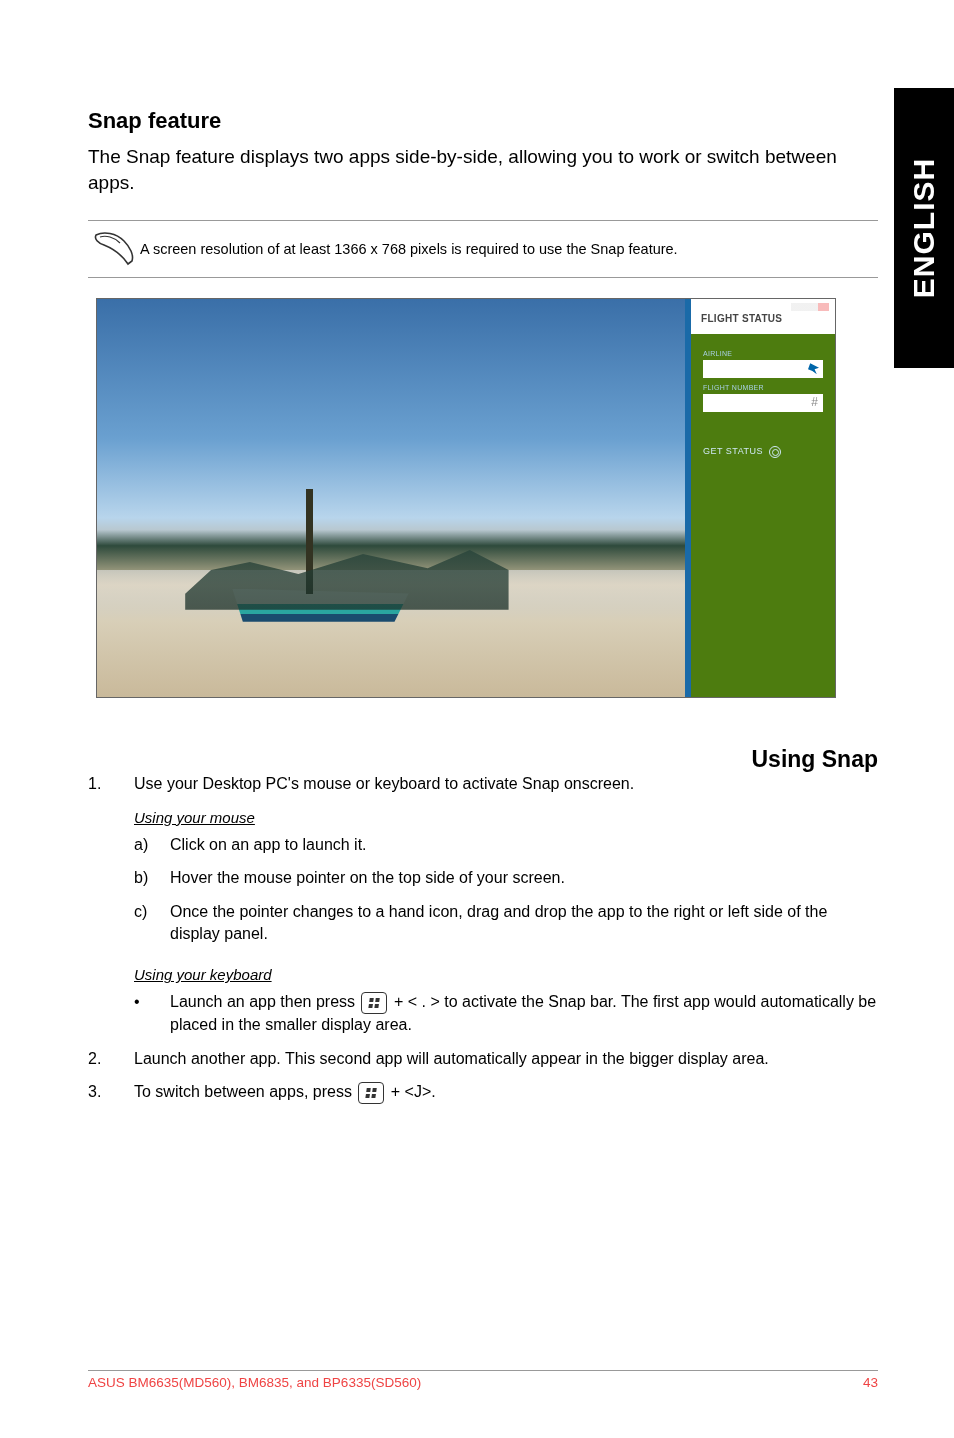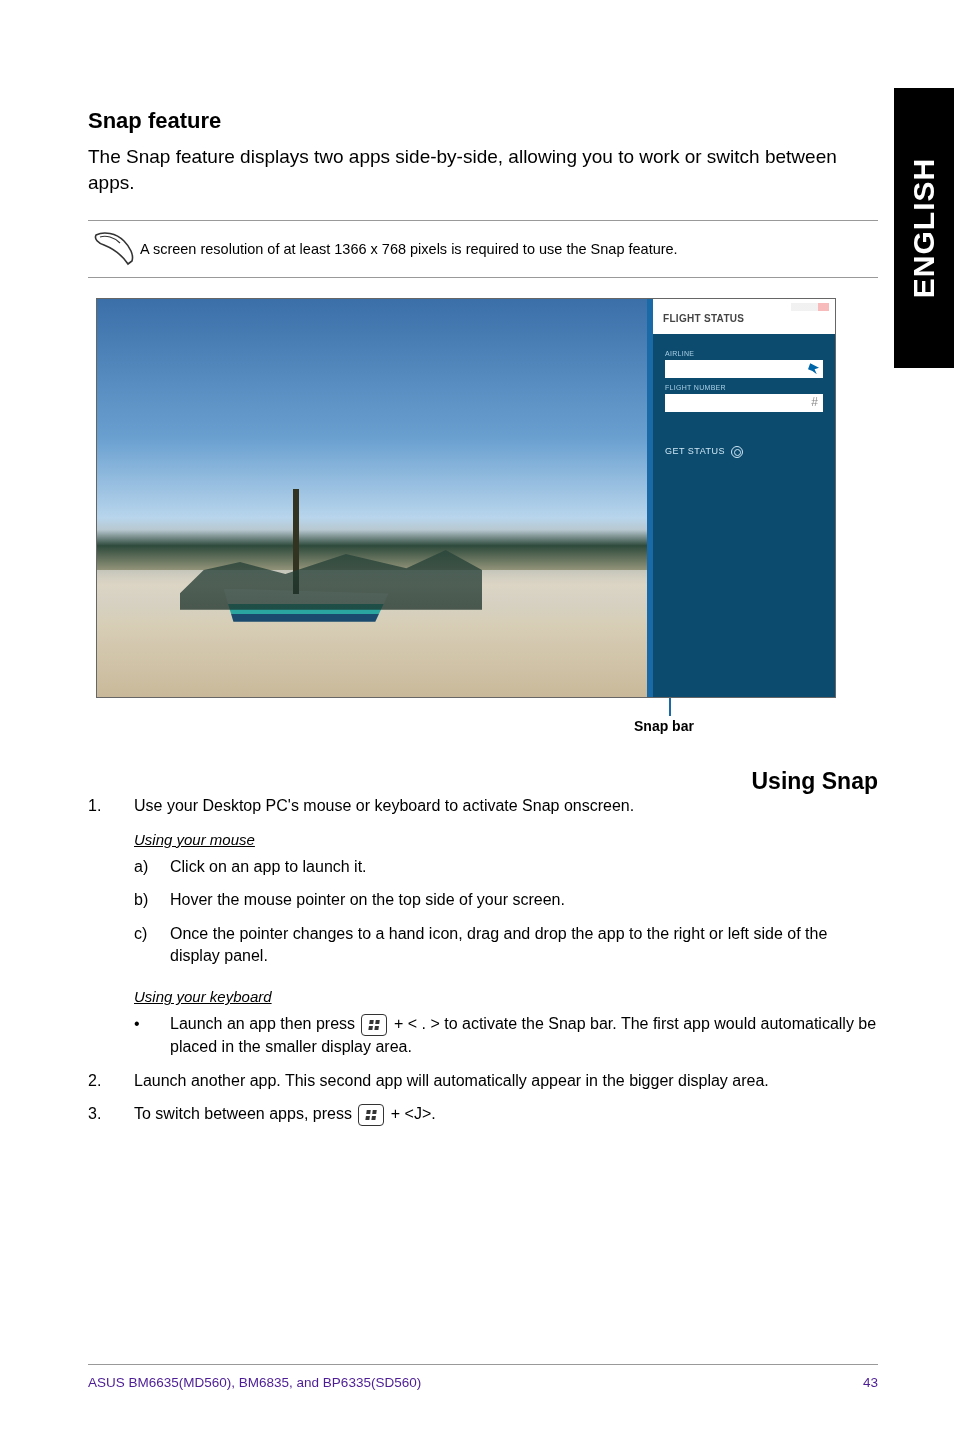--- a/index.html
+++ b/index.html
@@ -115,22 +115,22 @@
     bottom: 50%;
     width: 4%;
     height: 120%;
     background: #332;
   }
   .divider-bar {
     width: 6px;
     background: #1a6aa8;
   }
   .side-pane {
-    width: 182px;
-    background: #0c4a6e;
+    width: 144px;
+    background: #4d7c0f;
     display: flex;
     flex-direction: column;
   }
   .side-pane-header {
     background: #fff;
     color: #444;
     font-size: 10px;
     font-weight: 700;
     padding: 14px 10px 10px 10px;
     letter-spacing: 0.3px;
@@ -278,25 +278,25 @@
       linear-gradient(#333,#333) 0 6px/4px 4px no-repeat,
       linear-gradient(#333,#333) 6px 6px/4px 4px no-repeat;
     transform: skewX(-8deg);
   }
   .footer {
     position: absolute;
     left: 88px;
     right: 76px;
     bottom: 48px;
     border-top: 1px solid #999;
-    padding-top: 10px;
+    padding-top: 4px;
     display: flex;
     justify-content: space-between;
     font-size: 13.5px;
-    color: #4c1d95;
+    color: #ef4444;
   }
 </style>
 </head>
 <body>
 
 <div class="side-tab">
   <span>ENGLISH</span>
 </div>
 
 <div class="page">
@@ -325,23 +325,20 @@
         <div class="field-label">FLIGHT NUMBER</div>
         <div class="field-input number"></div>
         <div class="get-status">
           <span>GET STATUS</span>
           <span class="get-status-circle"></span>
         </div>
       </div>
     </div>
   </div>
 
-  <div class="snap-bar-line">
-    <div class="snap-bar-label">Snap bar</div>
-  </div>
 
   <div class="h2">Using Snap</div>
 
   <div class="step">
     <div class="num">1.</div>
     <div class="body">Use your Desktop PC's mouse or keyboard to activate Snap onscreen.</div>
   </div>
 
   <div class="sub-heading">Using your mouse</div>
 

